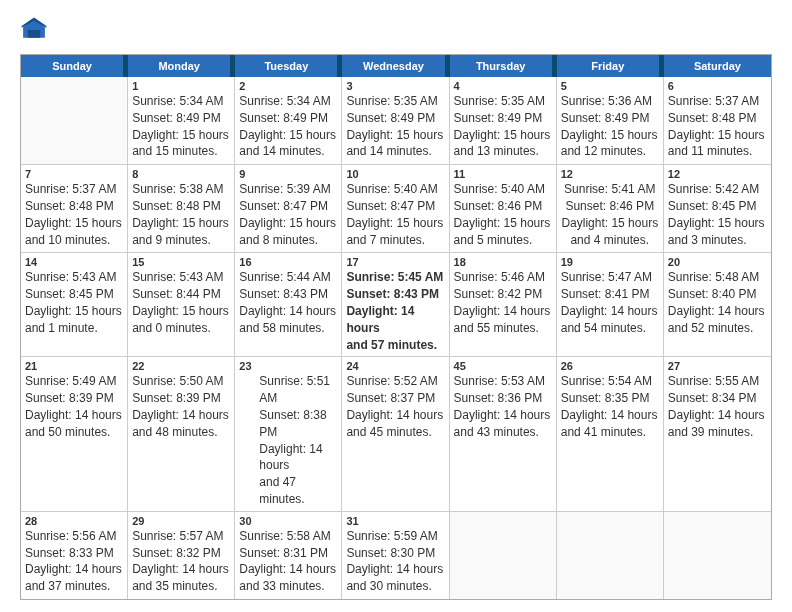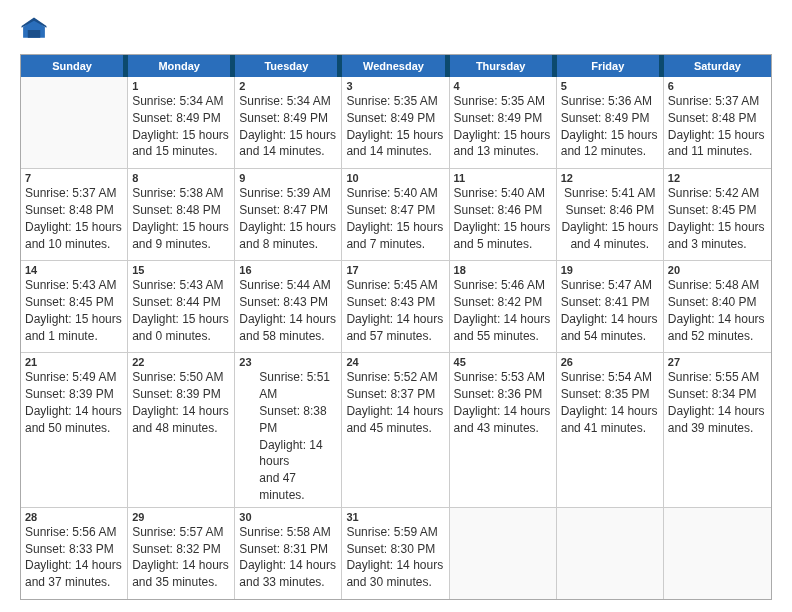--- a/index.html
+++ b/index.html
@@ -254,21 +254,21 @@
           </div>
           <div class="cal-cell">
             <span class="day-num">16</span>
             <div class="cell-text" style="white-space: pre-line;">Sunrise: 5:44 AM
 Sunset: 8:43 PM
 Daylight: 14 hours
 and 58 minutes.</div>
           </div>
           <div class="cal-cell">
             <span class="day-num">17</span>
-            <div class="cell-text" style="white-space: pre-line;">Sunrise: 5:45 AM
+            <div class="cell-text" style="white-space: pre-line; font-weight: bold;">Sunrise: 5:45 AM
 Sunset: 8:43 PM
 Daylight: 14 hours
 and 57 minutes.</div>
           </div>
           <div class="cal-cell">
             <span class="day-num">18</span>
             <div class="cell-text" style="white-space: pre-line;">Sunrise: 5:46 AM
 Sunset: 8:42 PM
 Daylight: 14 hours
 and 55 minutes.</div>

